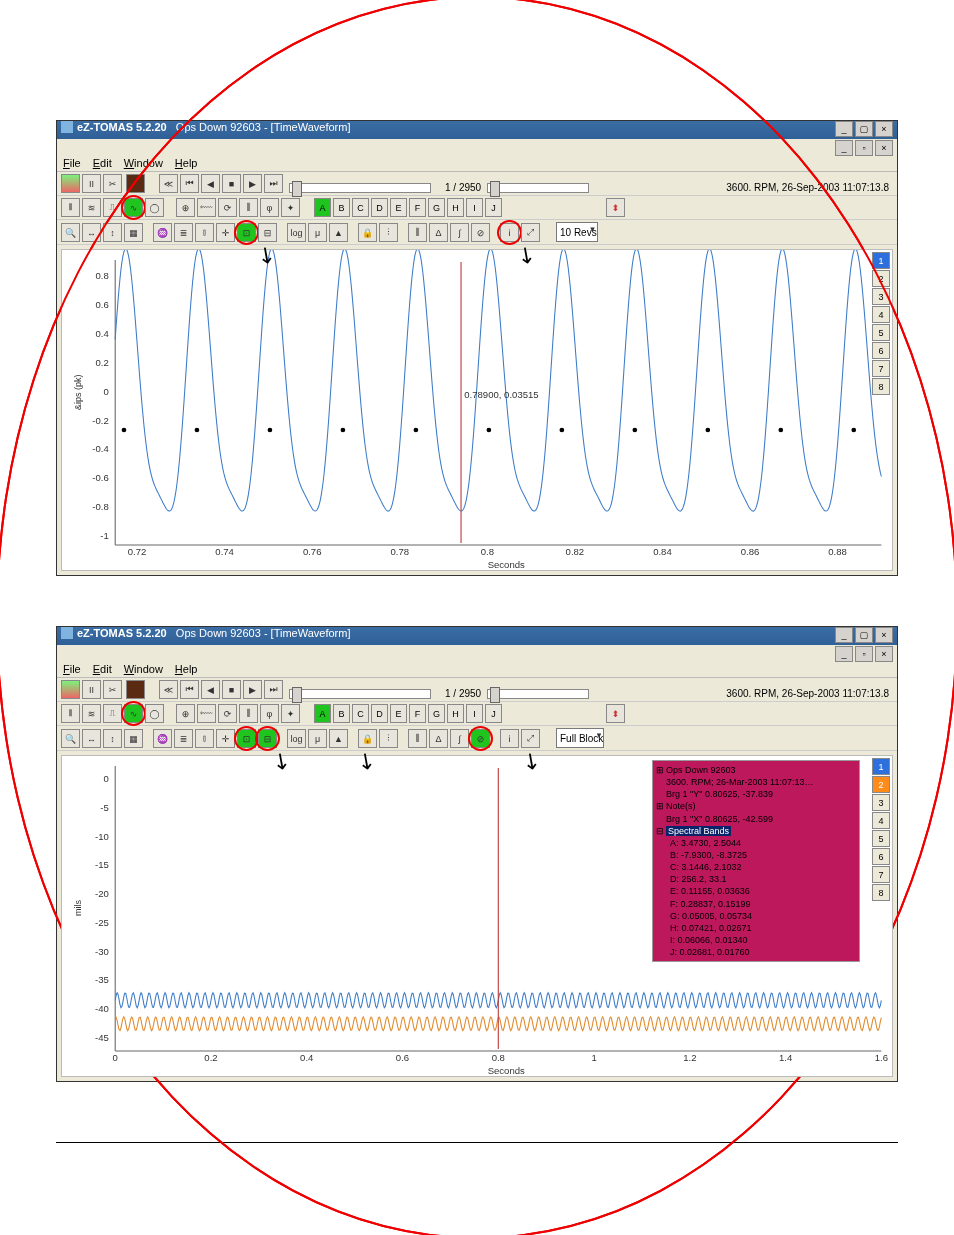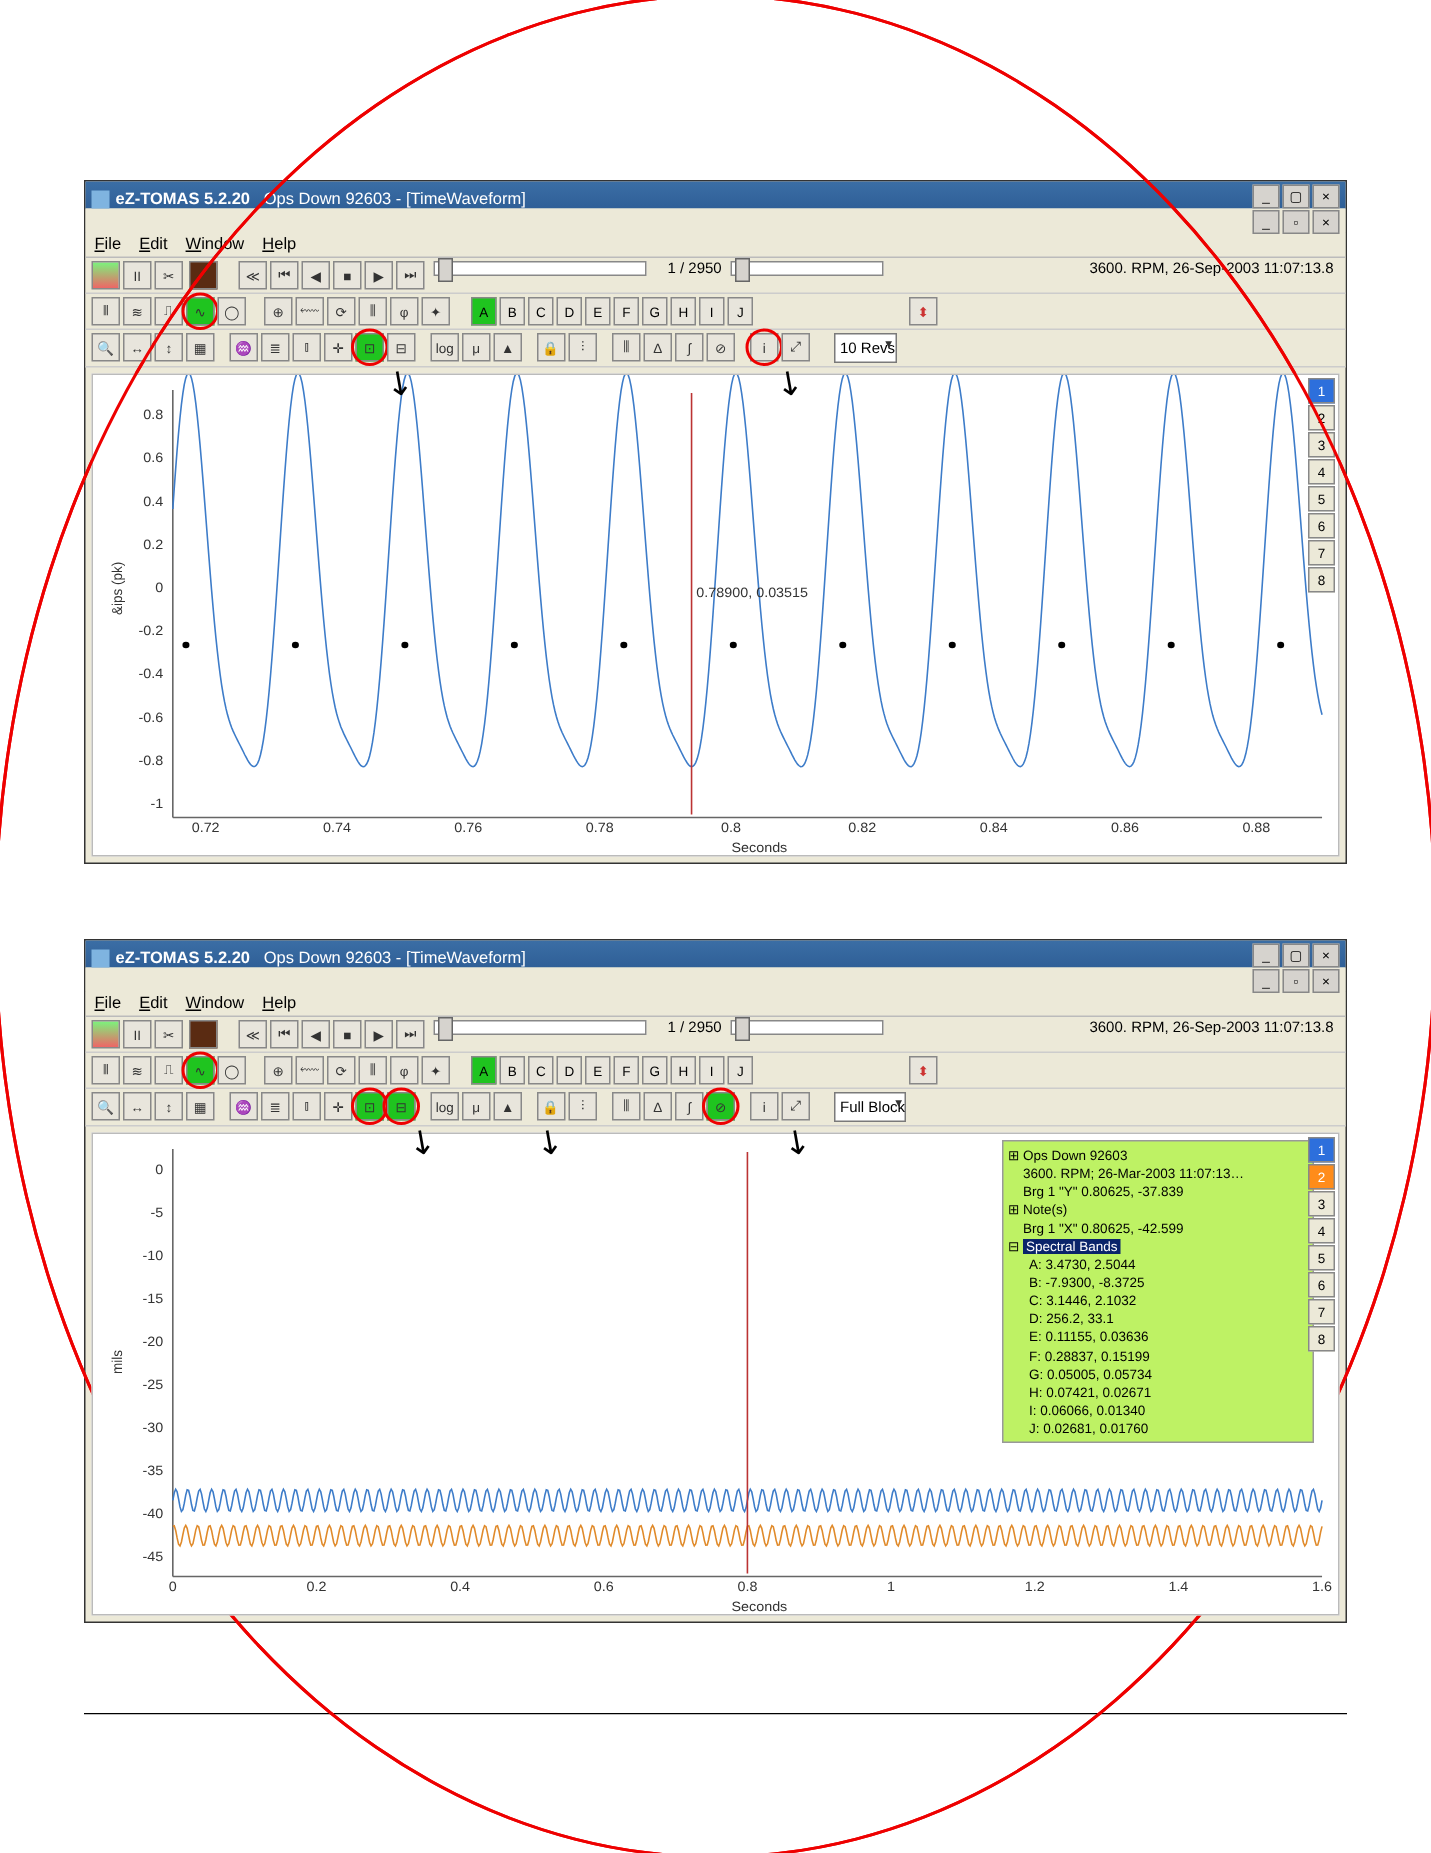--- a/index.html
+++ b/index.html
@@ -1,47 +1,47 @@
 <!DOCTYPE html>
 <html><head>
 <meta charset="utf-8">
 <style>
   body{margin:0;background:#fff;font-family:"Tahoma",Arial,sans-serif;font-size:11px;color:#000}
   .page{width:954px;margin:0 auto}
   .panel{border:1px solid #333;margin:120px 56px 40px 56px;background:#ece9d8}
   .panel2{margin-top:50px}
-  .titlebar{background:linear-gradient(#3b6ea5,#2f5f97);color:#fff;height:18px;display:flex;align-items:flex-end;padding:0 4px;font-size:11px}
+  .titlebar{background:linear-gradient(#3b6ea5,#2f5f97);color:#fff;height:18px;display:flex;align-items:flex-start;padding:0 4px;font-size:11px}
   .tit-icon{width:12px;height:12px;background:#7fb4e0;margin-right:4px}
   .tit-right{margin-left:auto;display:flex;gap:2px}
   .winbtn{width:16px;height:14px;background:#d6d3ce;border:1px solid #888;font-size:9px;display:flex;align-items:center;justify-content:center;color:#000}
   .mdi{height:14px;display:flex;justify-content:flex-end;background:#ece9d8;gap:2px;padding:1px 4px}
   .menu{display:flex;gap:12px;padding:2px 6px;background:#ece9d8;border-bottom:1px solid #bbb}
   .menu span{cursor:default}
   .menu u{text-decoration:underline}
-  .tb{display:flex;align-items:flex-start;gap:2px;padding:2px 4px;border-bottom:1px solid #ccc;background:#ece9d8;flex-wrap:wrap}
+  .tb{display:flex;align-items:flex-end;gap:2px;padding:2px 4px;border-bottom:1px solid #ccc;background:#ece9d8;flex-wrap:wrap}
   .btn{width:17px;height:17px;border:1px solid #888;background:#e8e5dc;display:flex;align-items:center;justify-content:center;font-size:9px;color:#333;position:relative}
   .btn.sel{background:#1fc41f}
   .btn.dark{background:#5a2b12}
   .redring{position:absolute;inset:-4px;border:2px solid #e00;border-radius:50%}
   .poslabel{margin-left:8px;font-size:10px}
   .status{margin-left:auto;font-size:10px;padding-right:4px}
   .slider{width:140px;height:8px;background:#fff;border:1px solid #888;position:relative;margin:0 4px}
   .slider .thumb{position:absolute;left:2px;top:-3px;width:8px;height:14px;background:#d6d3ce;border:1px solid #666}
   .letterbtn{width:15px;height:17px;border:1px solid #888;background:#e8e5dc;font-size:9px;display:flex;align-items:center;justify-content:center}
   .letterbtn.active{background:#1fc41f}
   .select{height:18px;font-size:10px;border:1px solid #7a7a7a;background:#fff;padding:0 0 0 3px;display:flex;align-items:center;position:relative;margin-left:6px}
   .select::after{content:"▾";position:absolute;right:2px;top:1px;font-size:9px;color:#333}
   .plot{background:#fff;margin:4px;border:1px solid #bbb;position:relative}
   .arrow{position:absolute;font-size:22px;color:#000;transform:rotate(35deg)}
   .chs{position:absolute;right:2px;top:2px;display:flex;flex-direction:column;gap:1px}
   .ch{width:16px;height:15px;border:1px solid #888;background:#ece9d8;font-size:9px;display:flex;align-items:center;justify-content:center}
   .ch.on{background:#2d6fdc;color:#fff}
   .ch.on2{background:#ff8c1a;color:#fff}
   .axis text{font-size:9px;fill:#333}
-  .legend{position:absolute;right:16px;top:4px;width:200px;background:#bef264;border:1px solid #999;font-size:9px;padding:3px;line-height:1.35}
+  .legend{position:absolute;right:32px;top:4px;width:200px;background:#be185d;border:1px solid #999;font-size:9px;padding:3px;line-height:1.35}
   .legend .hl{background:#0a246a;color:#fff;padding:0 2px}
   .footer-rule{margin:60px 56px 0 56px;border-top:1px solid #000}
   .gap{height:6px}
 </style>
 </head>
 <body>
 <div class="page">
 
 <div class="panel">
   <div class="titlebar">

